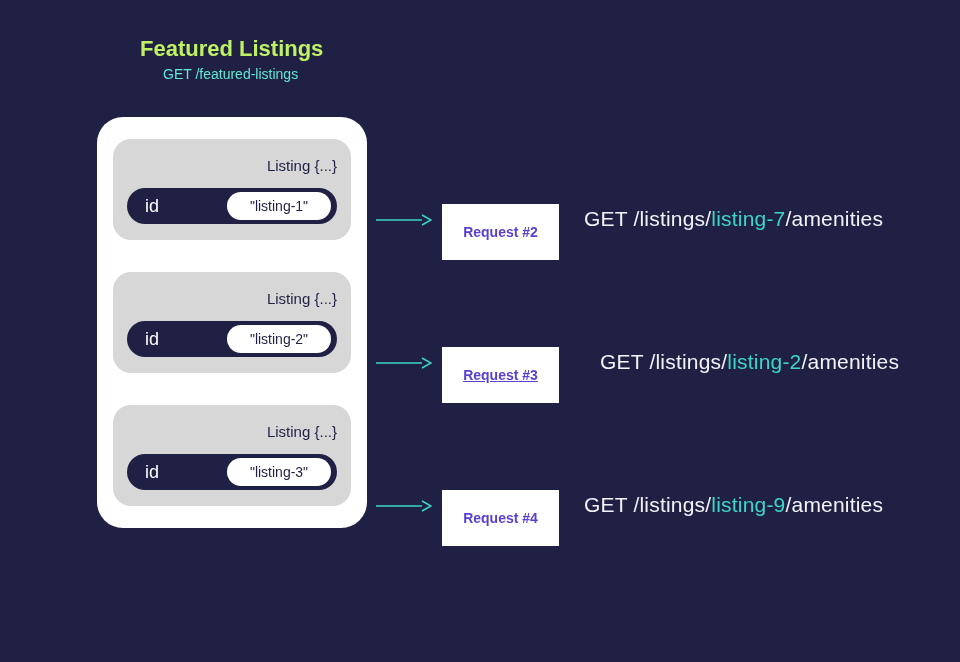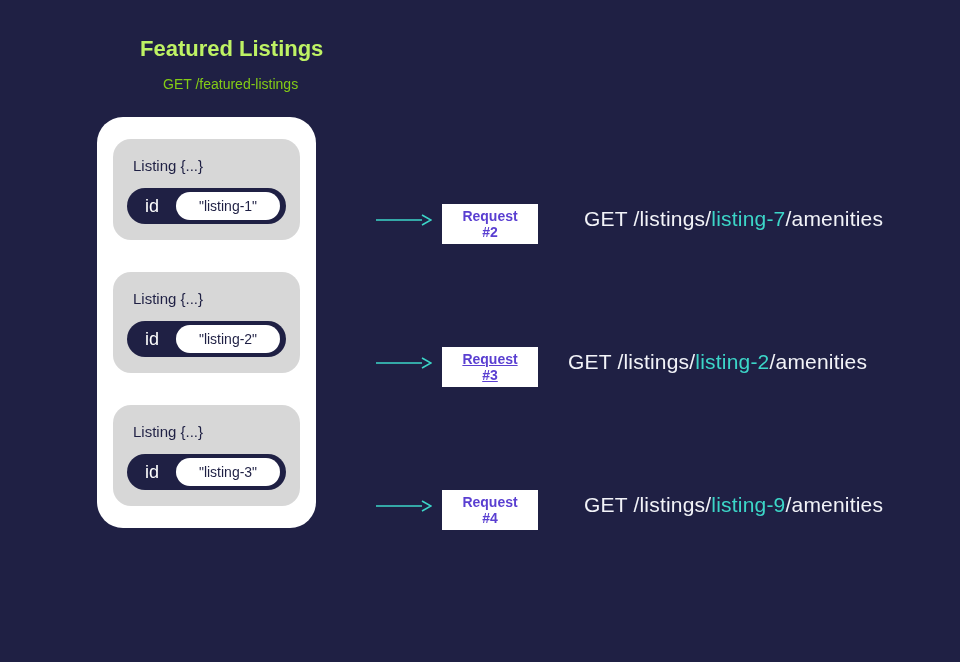--- a/index.html
+++ b/index.html
@@ -15,37 +15,38 @@
     position: absolute;
     left: 140px;
     top: 36px;
     color: #bef264;
     font-size: 22px;
     font-weight: 600;
   }
   .subtitle {
     position: absolute;
     left: 163px;
-    top: 76px;
-    color: #84cc16;
+    top: 66px;
+    color: #5eead4;
     font-size: 14px;
     font-weight: 500;
   }
 
   .panel {
     position: absolute;
     left: 97px;
     top: 117px;
-    width: 219px;
+    width: 270px;
     background: #ffffff;
     border-radius: 26px;
     padding: 22px 16px;
     display: flex;
     flex-direction: column;
     gap: 32px;
+    text-align: right;
   }
 
   .listing-card {
     background: #d7d7d7;
     border-radius: 18px;
     padding: 18px 14px 16px 14px;
   }
   .listing-head {
     color: #1f2044;
     font-size: 15px;
@@ -85,25 +86,25 @@
     position: absolute;
     width: 56px;
     height: 2px;
     background: transparent;
   }
   .arrow svg { display: block; }
 
   .req-badge {
     position: absolute;
     background: #ffffff;
-    padding: 4px 14px;
+    padding: 20px 14px;
     font-size: 14px;
     font-weight: 600;
     color: #5a3fd1;
-    width: 96px;
+    width: 117px;
     text-align: center;
   }
 
   .endpoint {
     position: absolute;
     color: #f2f3f8;
     font-size: 21px;
     font-weight: 400;
     letter-spacing: 0.2px;
     white-space: nowrap;
@@ -161,21 +162,21 @@
   <span>GET /listings/</span><span class="hl">listing-7</span><span>/amenities</span>
 </div>
 
 <div class="arrow" style="left:376px; top:357px;">
   <svg width="56" height="12" viewBox="0 0 56 12">
     <line x1="0" y1="6" x2="46" y2="6" stroke="#3cd6c8" stroke-width="1.6"></line>
     <path d="M46 1 L55 6 L46 11" fill="none" stroke="#3cd6c8" stroke-width="1.6"></path>
   </svg>
 </div>
 <div class="req-badge" style="left:442px; top:347px;text-decoration:underline;">Request #3</div>
-<div class="endpoint" style="left:568px; top:350px;">
+<div class="endpoint" style="left:600px; top:350px;">
   <span>GET /listings/</span><span class="hl">listing-2</span><span>/amenities</span>
 </div>
 
 <div class="arrow" style="left:376px; top:500px;">
   <svg width="56" height="12" viewBox="0 0 56 12">
     <line x1="0" y1="6" x2="46" y2="6" stroke="#3cd6c8" stroke-width="1.6"></line>
     <path d="M46 1 L55 6 L46 11" fill="none" stroke="#3cd6c8" stroke-width="1.6"></path>
   </svg>
 </div>
 <div class="req-badge" style="left:442px; top:490px;">Request #4</div>

